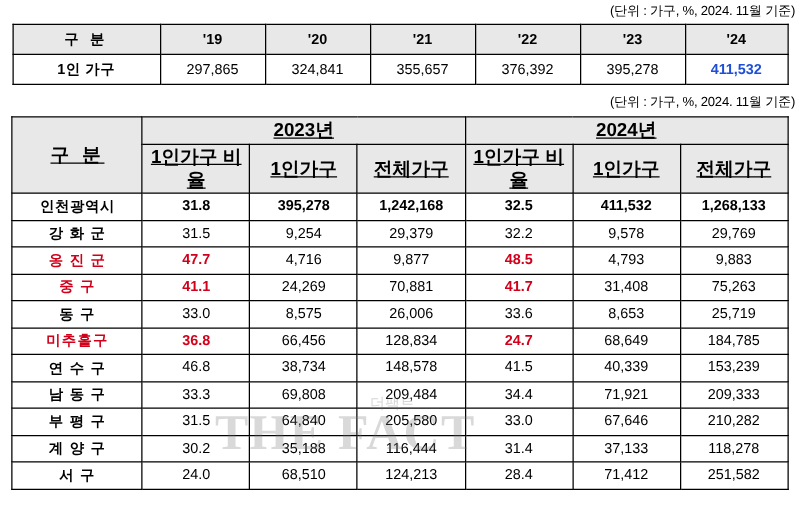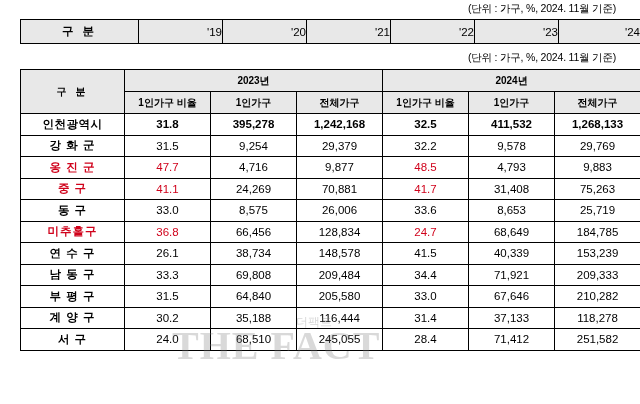--- a/index.html
+++ b/index.html
@@ -14,21 +14,21 @@
     font-size: 11px;
     color: #000000;
     position: relative;
     overflow: hidden;
   }
   .page {
     position: relative;
     width: 640px;
     height: 404px;
     box-sizing: border-box;
-    padding: 0 20px;
+    padding: 0 0;
   }
   .unit-note {
     text-align: right;
     font-size: 10.5px;
     color: #000;
     padding-right: 4px;
     letter-spacing: -0.2px;
   }
   .unit-note.first { padding-top: 2px; padding-bottom: 3px; }
   .unit-note.second { padding-top: 7px; padding-bottom: 4px; }
@@ -51,54 +51,54 @@
   }
   
   #t1 td { height: 23px; }
   #t1 .hdr {
     background: #e8e8e8;
     font-weight: bold;
     letter-spacing: 3px;
   }
   #t1 .yr {
     background: #e8e8e8;
-    font-weight: normal;
-    text-align: right;
+    font-weight: bold;
   }
   #t1 .rowlabel {
     background: #ffffff;
     font-weight: bold;
     letter-spacing: 0.5px;
   }
   #t1 .blue {
     color: #1f4fd8;
     font-weight: bold;
   }
 
   
   #t2 { margin-top: 0; }
   #t2 th {
     background: #e8e8e8;
     font-weight: bold;
     height: 21px;
-    font-size: 10px;
+    font-size: 15px;
+    text-decoration: underline;
   }
   #t2 th.gubun {
     letter-spacing: 3px;
   }
   #t2 td { height: 20.5px; }
   #t2 td.region {
     font-weight: bold;
     letter-spacing: 1px;
   }
   #t2 tr.total td {
     font-weight: bold;
   }
   #t2 tr.total td.region { letter-spacing: 0.5px; }
-  .red { color: #d0021b; font-weight: normal; }
+  .red { color: #d0021b; font-weight: bold; }
   .num { font-variant-numeric: tabular-nums; }
 
   .watermark {
     position: absolute;
     left: 172px;
     top: 322px;
     font-family: "Liberation Serif", serif;
     font-size: 40px;
     font-weight: bold;
     color: rgba(120,120,120,0.28);
@@ -136,20 +136,29 @@
     </colgroup>
     <tbody>
       <tr>
         <td class="hdr">구 분</td>
         <td class="yr">'19</td>
         <td class="yr">'20</td>
         <td class="yr">'21</td>
         <td class="yr">'22</td>
         <td class="yr">'23</td>
         <td class="yr">'24</td>
+      </tr>
+      <tr>
+        <td class="rowlabel">1인 가구</td>
+        <td class="num">297,865</td>
+        <td class="num">324,841</td>
+        <td class="num">355,657</td>
+        <td class="num">376,392</td>
+        <td class="num">395,278</td>
+        <td class="num blue">411,532</td>
       </tr>
     </tbody>
   </table>
 
   <div class="unit-note second">(단위 : 가구, %, 2024. 11월 기준)</div>
 
   <table id="t2">
     <colgroup>
       <col style="width:104px">
       <col style="width:86px">
@@ -224,21 +233,21 @@
           <td class="region red">미추홀구</td>
           <td class="num red">36.8</td>
           <td class="num">66,456</td>
           <td class="num">128,834</td>
           <td class="num red">24.7</td>
           <td class="num">68,649</td>
           <td class="num">184,785</td>
         </tr>
         <tr>
           <td class="region">연 수 구</td>
-          <td class="num">26.1</td>
+          <td class="num">46.8</td>
           <td class="num">38,734</td>
           <td class="num">148,578</td>
           <td class="num">41.5</td>
           <td class="num">40,339</td>
           <td class="num">153,239</td>
         </tr>
         <tr>
           <td class="region">남 동 구</td>
           <td class="num">33.3</td>
           <td class="num">69,808</td>
@@ -262,21 +271,21 @@
           <td class="num">35,188</td>
           <td class="num">116,444</td>
           <td class="num">31.4</td>
           <td class="num">37,133</td>
           <td class="num">118,278</td>
         </tr>
         <tr>
           <td class="region">서 구</td>
           <td class="num">24.0</td>
           <td class="num">68,510</td>
-          <td class="num">245,055</td>
+          <td class="num">124,213</td>
           <td class="num">28.4</td>
           <td class="num">71,412</td>
           <td class="num">251,582</td>
         </tr>
       </tbody>
   </table>
 
   <div class="watermark">THE FACT</div>
   <div class="watermark-sub">더팩트</div>
 

